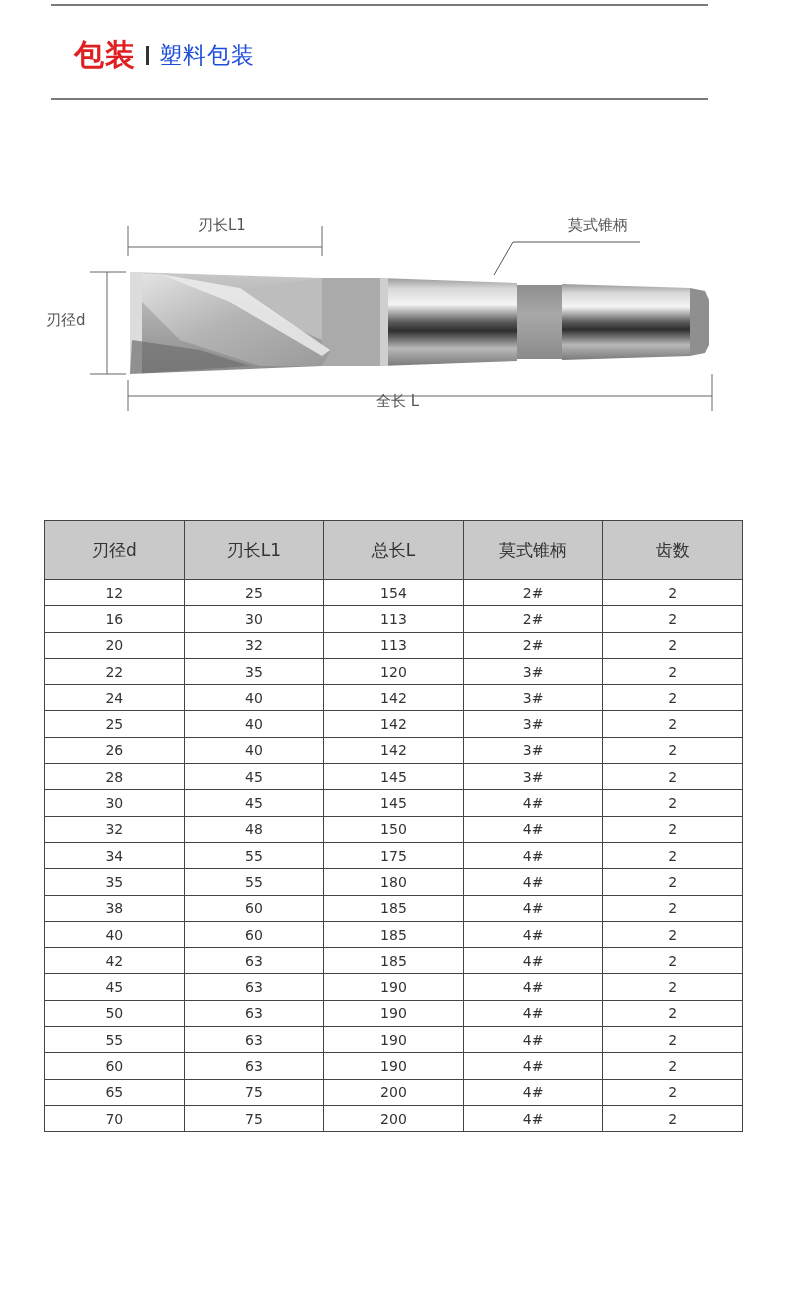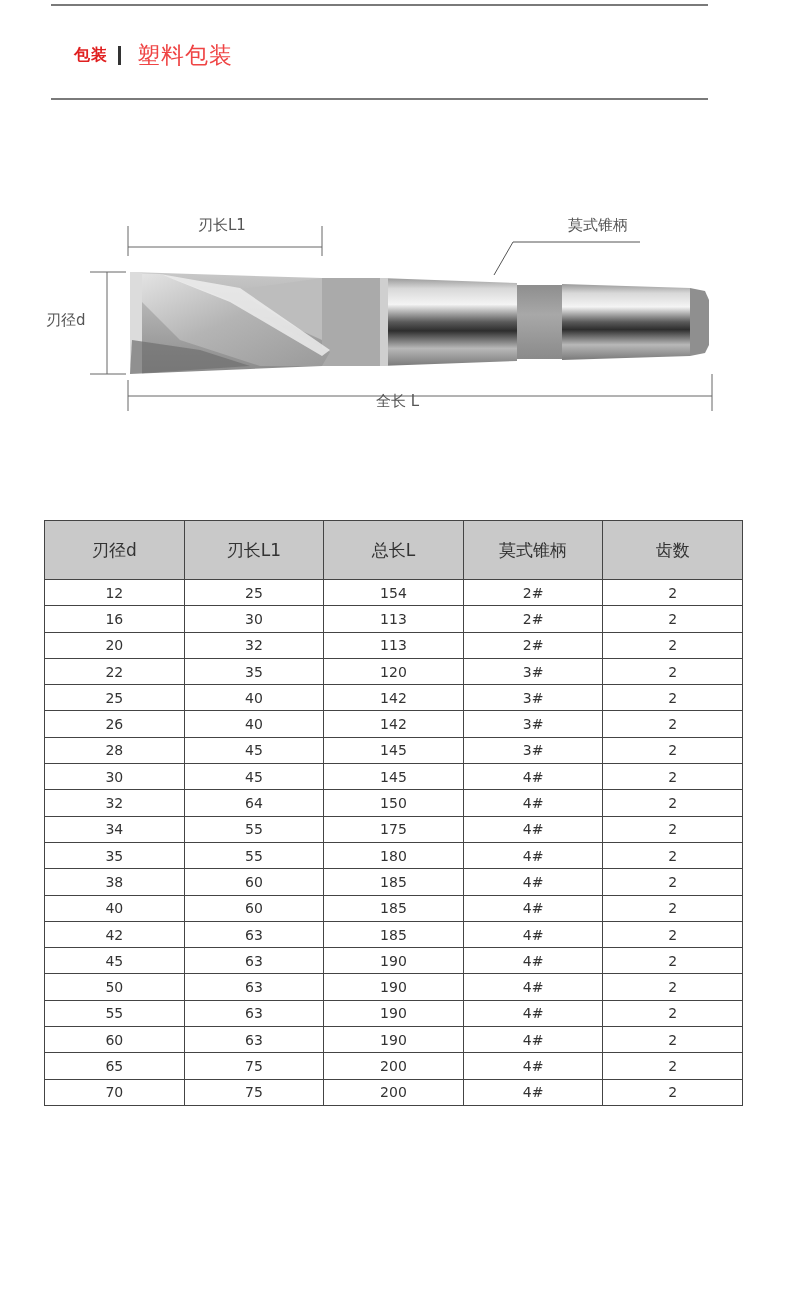--- a/index.html
+++ b/index.html
@@ -2,23 +2,23 @@
 <html><head>
 <meta charset="utf-8">
 <style>
   html, body { margin: 0; padding: 0; background: #ffffff; }
   body { width: 800px; height: 1300px; position: relative; overflow: hidden;
          font-family: "DejaVu Sans", "Liberation Sans", sans-serif; color: #333; }
   .rule { position: absolute; left: 51px; width: 657px; height: 2px; background: #7a7a7a; }
   .rule.top { top: 4px; }
   .rule.bottom { top: 98px; }
   .section-title { position: absolute; left: 74px; top: 38px; height: 34px; display: flex; align-items: center; }
-  .title-accent { color: #e02020; font-weight: bold; font-size: 16px; letter-spacing: 1px; }
+  .title-accent { color: #e02020; font-weight: bold; font-size: 30px; letter-spacing: 1px; }
   .title-sep { display: inline-block; width: 3px; height: 19px; background: #333; margin: 0 10px 0 10px; }
-  .title-sub { color: #ef4444; font-size: 23px; letter-spacing: 1px; margin-left: 6px; }
+  .title-sub { color: #1d4ed8; font-size: 23px; letter-spacing: 1px; }
 
   .diagram { position: absolute; left: 0; top: 190px; width: 800px; height: 250px; }
   .dim-label { position: absolute; font-size: 15px; color: #555; white-space: nowrap; }
 
   .spec-table { position: absolute; left: 44px; top: 520px; width: 699px;
                 border-collapse: collapse; table-layout: fixed; }
   .spec-table th { background: #c9c9c9; font-weight: normal; font-size: 17px; color: #333;
                    height: 56px; border: 1px solid #444; }
   .spec-table td { height: 25.3px; border: 1px solid #444; text-align: center;
                    font-size: 14px; color: #333; padding: 0; }
@@ -139,20 +139,27 @@
         <td>2</td>
       </tr>
       <tr>
         <td>22</td>
         <td>35</td>
         <td>120</td>
         <td>3#</td>
         <td>2</td>
       </tr>
       <tr>
+        <td>24</td>
+        <td>40</td>
+        <td>142</td>
+        <td>3#</td>
+        <td>2</td>
+      </tr>
+      <tr>
         <td>25</td>
         <td>40</td>
         <td>142</td>
         <td>3#</td>
         <td>2</td>
       </tr>
       <tr>
         <td>26</td>
         <td>40</td>
         <td>142</td>
@@ -168,21 +175,21 @@
       </tr>
       <tr>
         <td>30</td>
         <td>45</td>
         <td>145</td>
         <td>4#</td>
         <td>2</td>
       </tr>
       <tr>
         <td>32</td>
-        <td>64</td>
+        <td>48</td>
         <td>150</td>
         <td>4#</td>
         <td>2</td>
       </tr>
       <tr>
         <td>34</td>
         <td>55</td>
         <td>175</td>
         <td>4#</td>
         <td>2</td>

